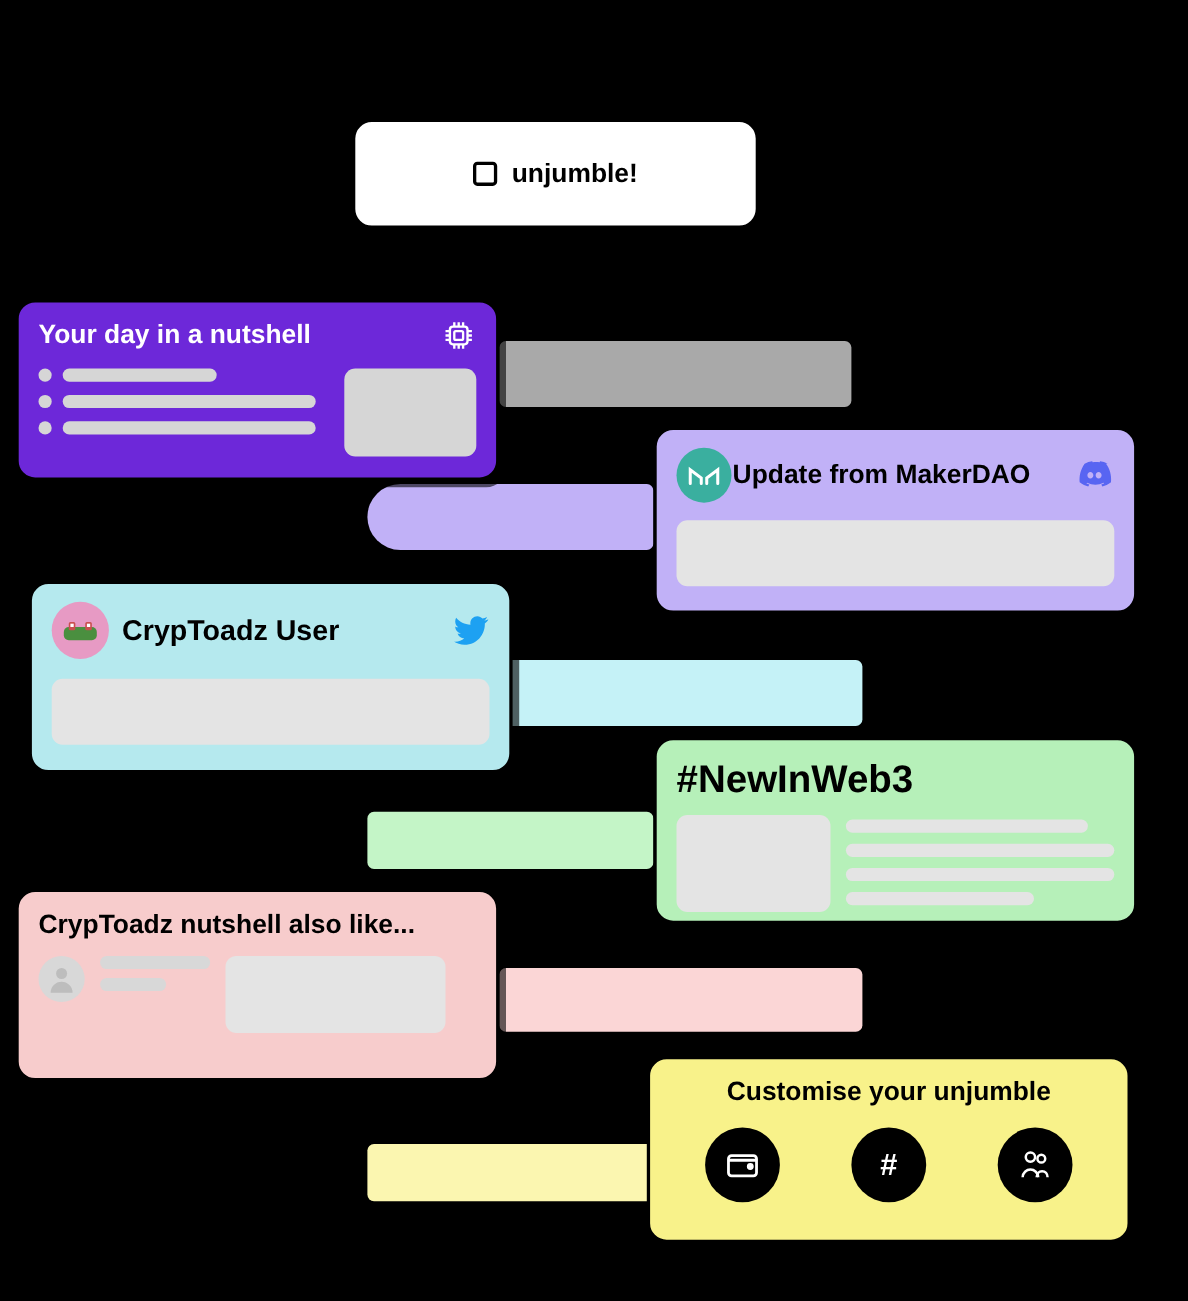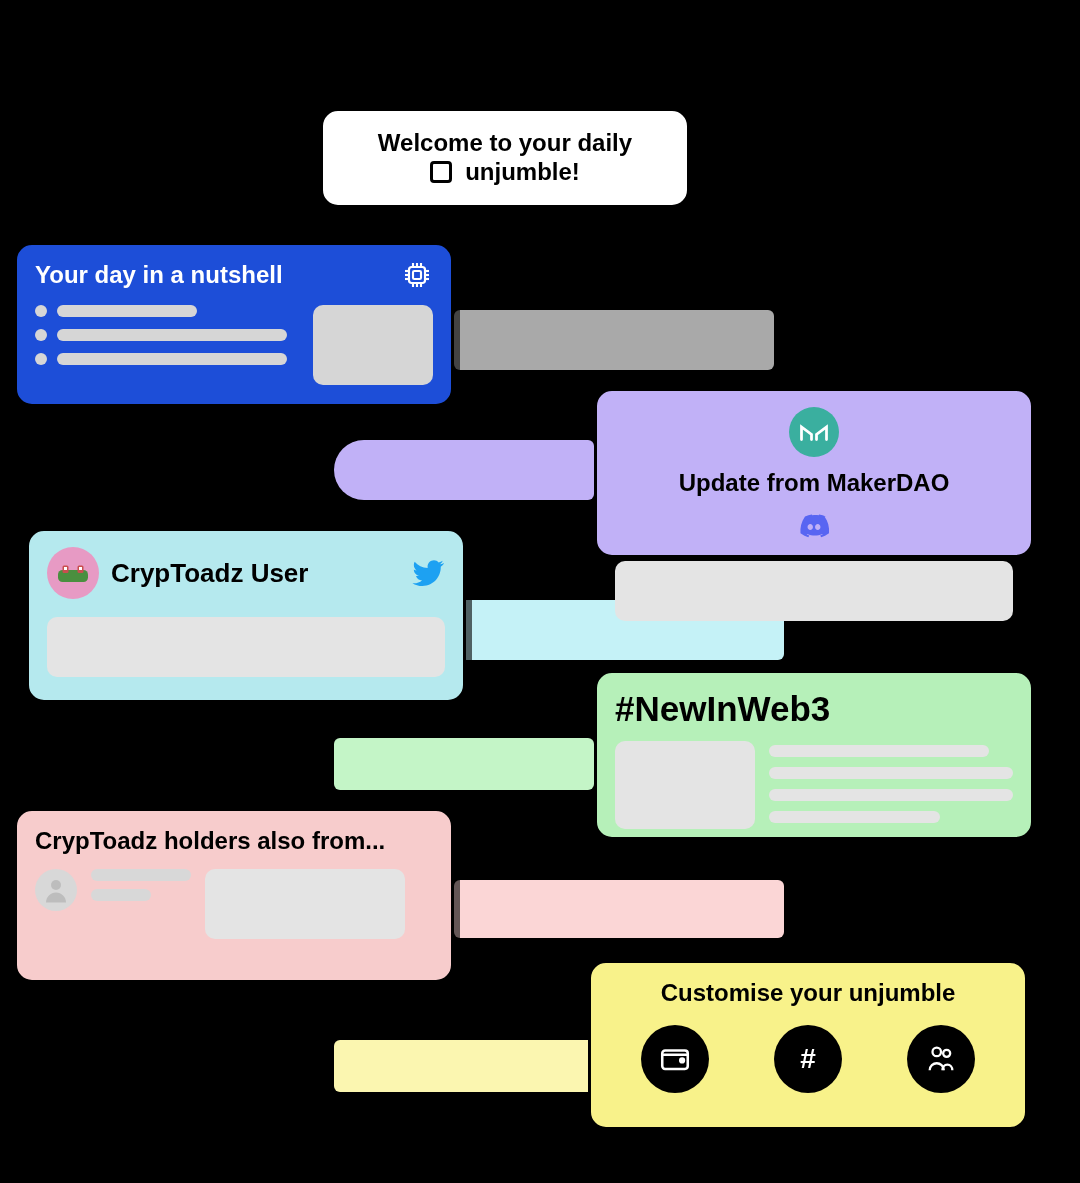--- a/index.html
+++ b/index.html
@@ -35,44 +35,44 @@
   }
   .welcome .row2 { display: flex; align-items: center; gap: 13px; }
   .square-icon {
     width: 22px; height: 22px;
     border: 3px solid #000;
     border-radius: 4px;
     display: inline-block;
   }
   
   .nutshell {
-    left: 14px; top: 242px;
+    left: 14px; top: 272px;
     width: 440px; height: 165px;
-    background: #1d4ed8;
+    background: #6d28d9;
     color: #fff;
     padding: 14px 18px;
   }
   .nutshell .hdr { display: flex; justify-content: space-between; align-items: center; }
   .nutshell h2 { font-size: 24px; font-weight: 700; color: #fff; }
   .chip-icon { width: 32px; height: 32px; }
   .nutshell .body { display: flex; gap: 12px; margin-top: 14px; }
   .bullets { flex: 1; display: flex; flex-direction: column; gap: 12px; }
   .b-row { display: flex; align-items: center; gap: 10px; }
   .dot { width: 12px; height: 12px; border-radius: 50%; background: #d6d6d6; }
   .bar { height: 12px; border-radius: 6px; background: #d6d6d6; }
   .thumb { width: 120px; height: 80px; background: #d6d6d6; border-radius: 10px; }
   .nutshell-ghost { left: 454px; top: 310px; width: 320px; height: 60px; background: #a9a9a9; }
   
   .maker {
     left: 594px; top: 388px;
     width: 440px; height: 170px;
     background: #c1b1f7;
     padding: 16px 18px;
   }
-  .maker .hdr { display: flex; align-items: center; gap: 12px; flex-direction: column; }
+  .maker .hdr { display: flex; align-items: center; gap: 1px; }
   .maker .mlogo {
     width: 50px; height: 50px; border-radius: 50%;
     background: #3aaf9f;
     display: flex; align-items: center; justify-content: center;
     color: #fff; font-weight: 700;
   }
   .maker h2 { font-size: 24px; font-weight: 700; color: #000; flex: 1; }
   .discord-icon { color: #5865F2; width: 36px; height: 36px; }
   .maker .content { margin-top: 16px; height: 60px; background: #e4e4e4; border-radius: 10px; }
   .maker-ghost { left: 334px; top: 440px; width: 260px; height: 60px; background: #c1b1f7; border-radius: 30px 6px 6px 30px; }
@@ -146,21 +146,20 @@
 <body>
 
 <div class="ghost nutshell-ghost"></div>
 <div class="ghost maker-ghost"></div>
 <div class="ghost toadz-ghost"></div>
 <div class="ghost web3-ghost"></div>
 <div class="ghost holders-ghost"></div>
 <div class="ghost custom-ghost"></div>
 
 <div class="card welcome">
-  <div>Welcome to your daily</div>
   <div class="row2">
     <span class="square-icon"></span>
     <span>unjumble!</span>
   </div>
 </div>
 
 <div class="card nutshell">
   <div class="hdr">
     <h2>Your day in a nutshell</h2>
     <svg class="chip-icon" viewBox="0 0 24 24" fill="none" stroke="#fff" stroke-width="1.6">
@@ -241,21 +240,21 @@
     <div class="lines">
       <div class="line" style="width:90%"></div>
       <div class="line" style="width:100%"></div>
       <div class="line" style="width:100%"></div>
       <div class="line" style="width:70%"></div>
     </div>
   </div>
 </div>
 
 <div class="card holders">
-  <h2>CrypToadz holders also from...</h2>
+  <h2>CrypToadz nutshell also like...</h2>
   <div class="body">
     <div class="person">
       <svg viewBox="0 0 24 24" width="30" height="30" fill="#bdbdbd">
         <circle cx="12" cy="8" r="4"></circle>
           <path d="M4 22c0-4.4 3.6-8 8-8s8 3.6 8 8z"></path>
       </svg>
     </div>
     <div class="txt">
       <div class="tline" style="width:100px"></div>
       <div class="tline" style="width:60px"></div>

